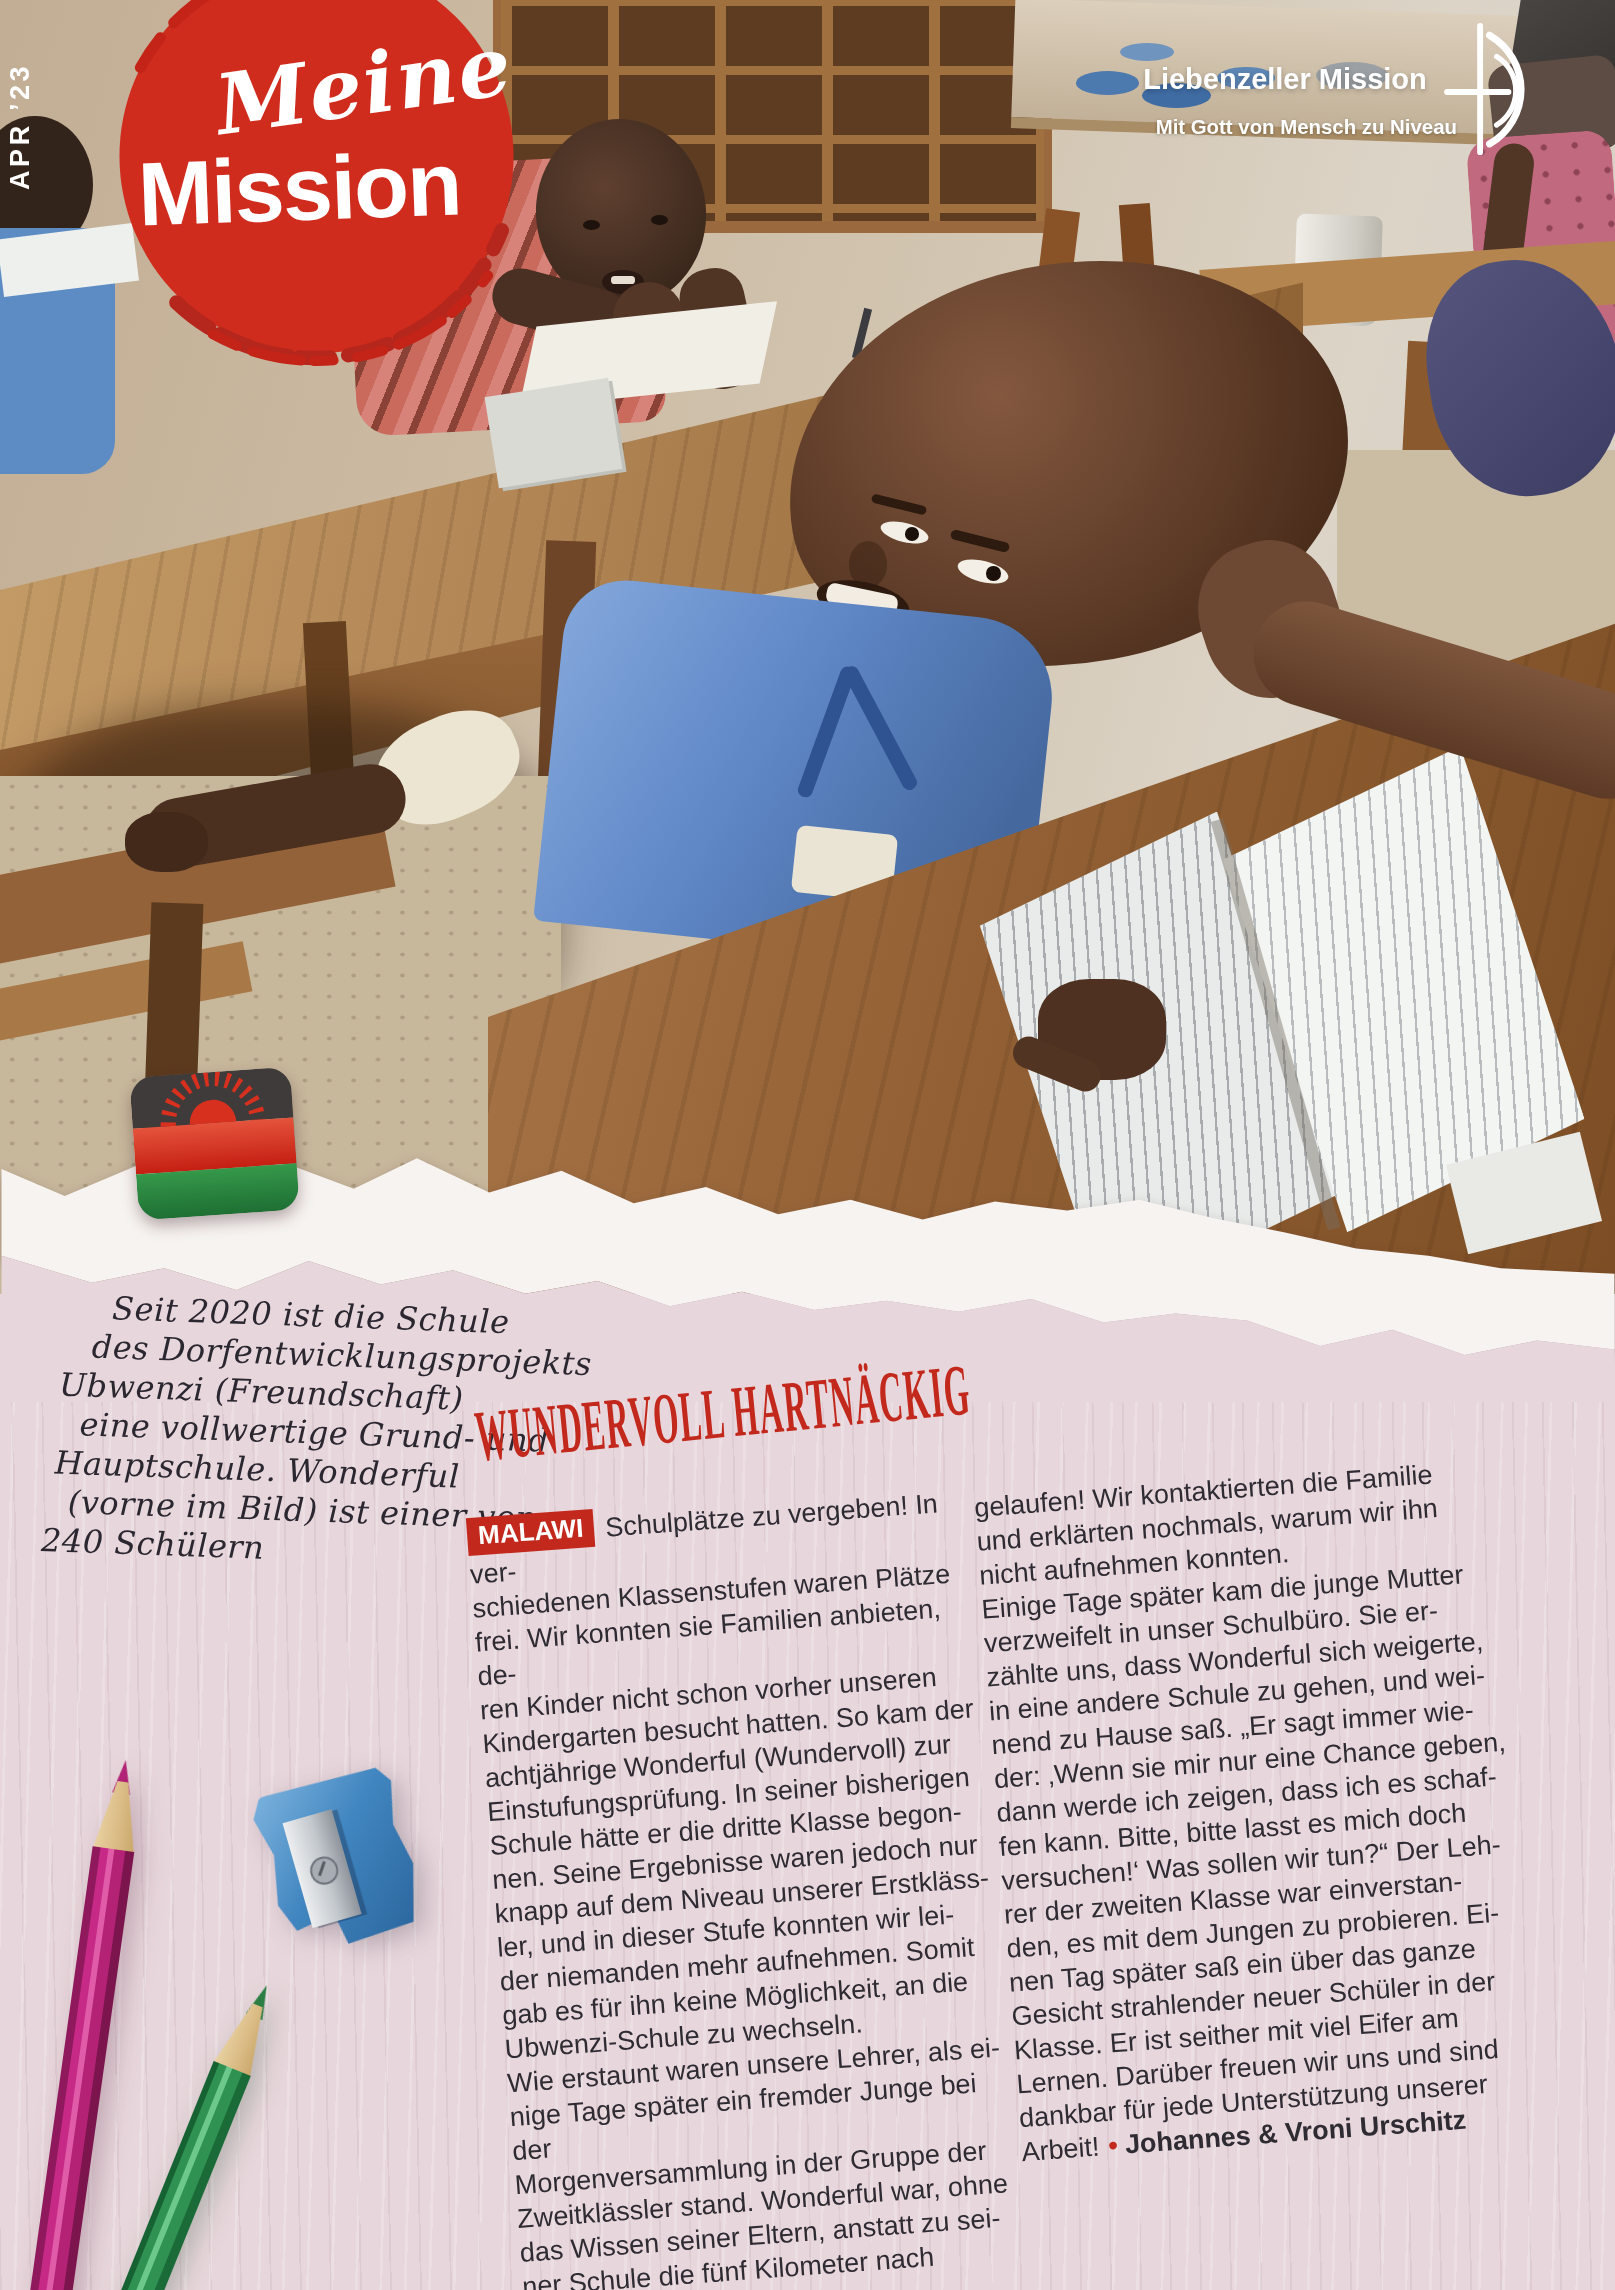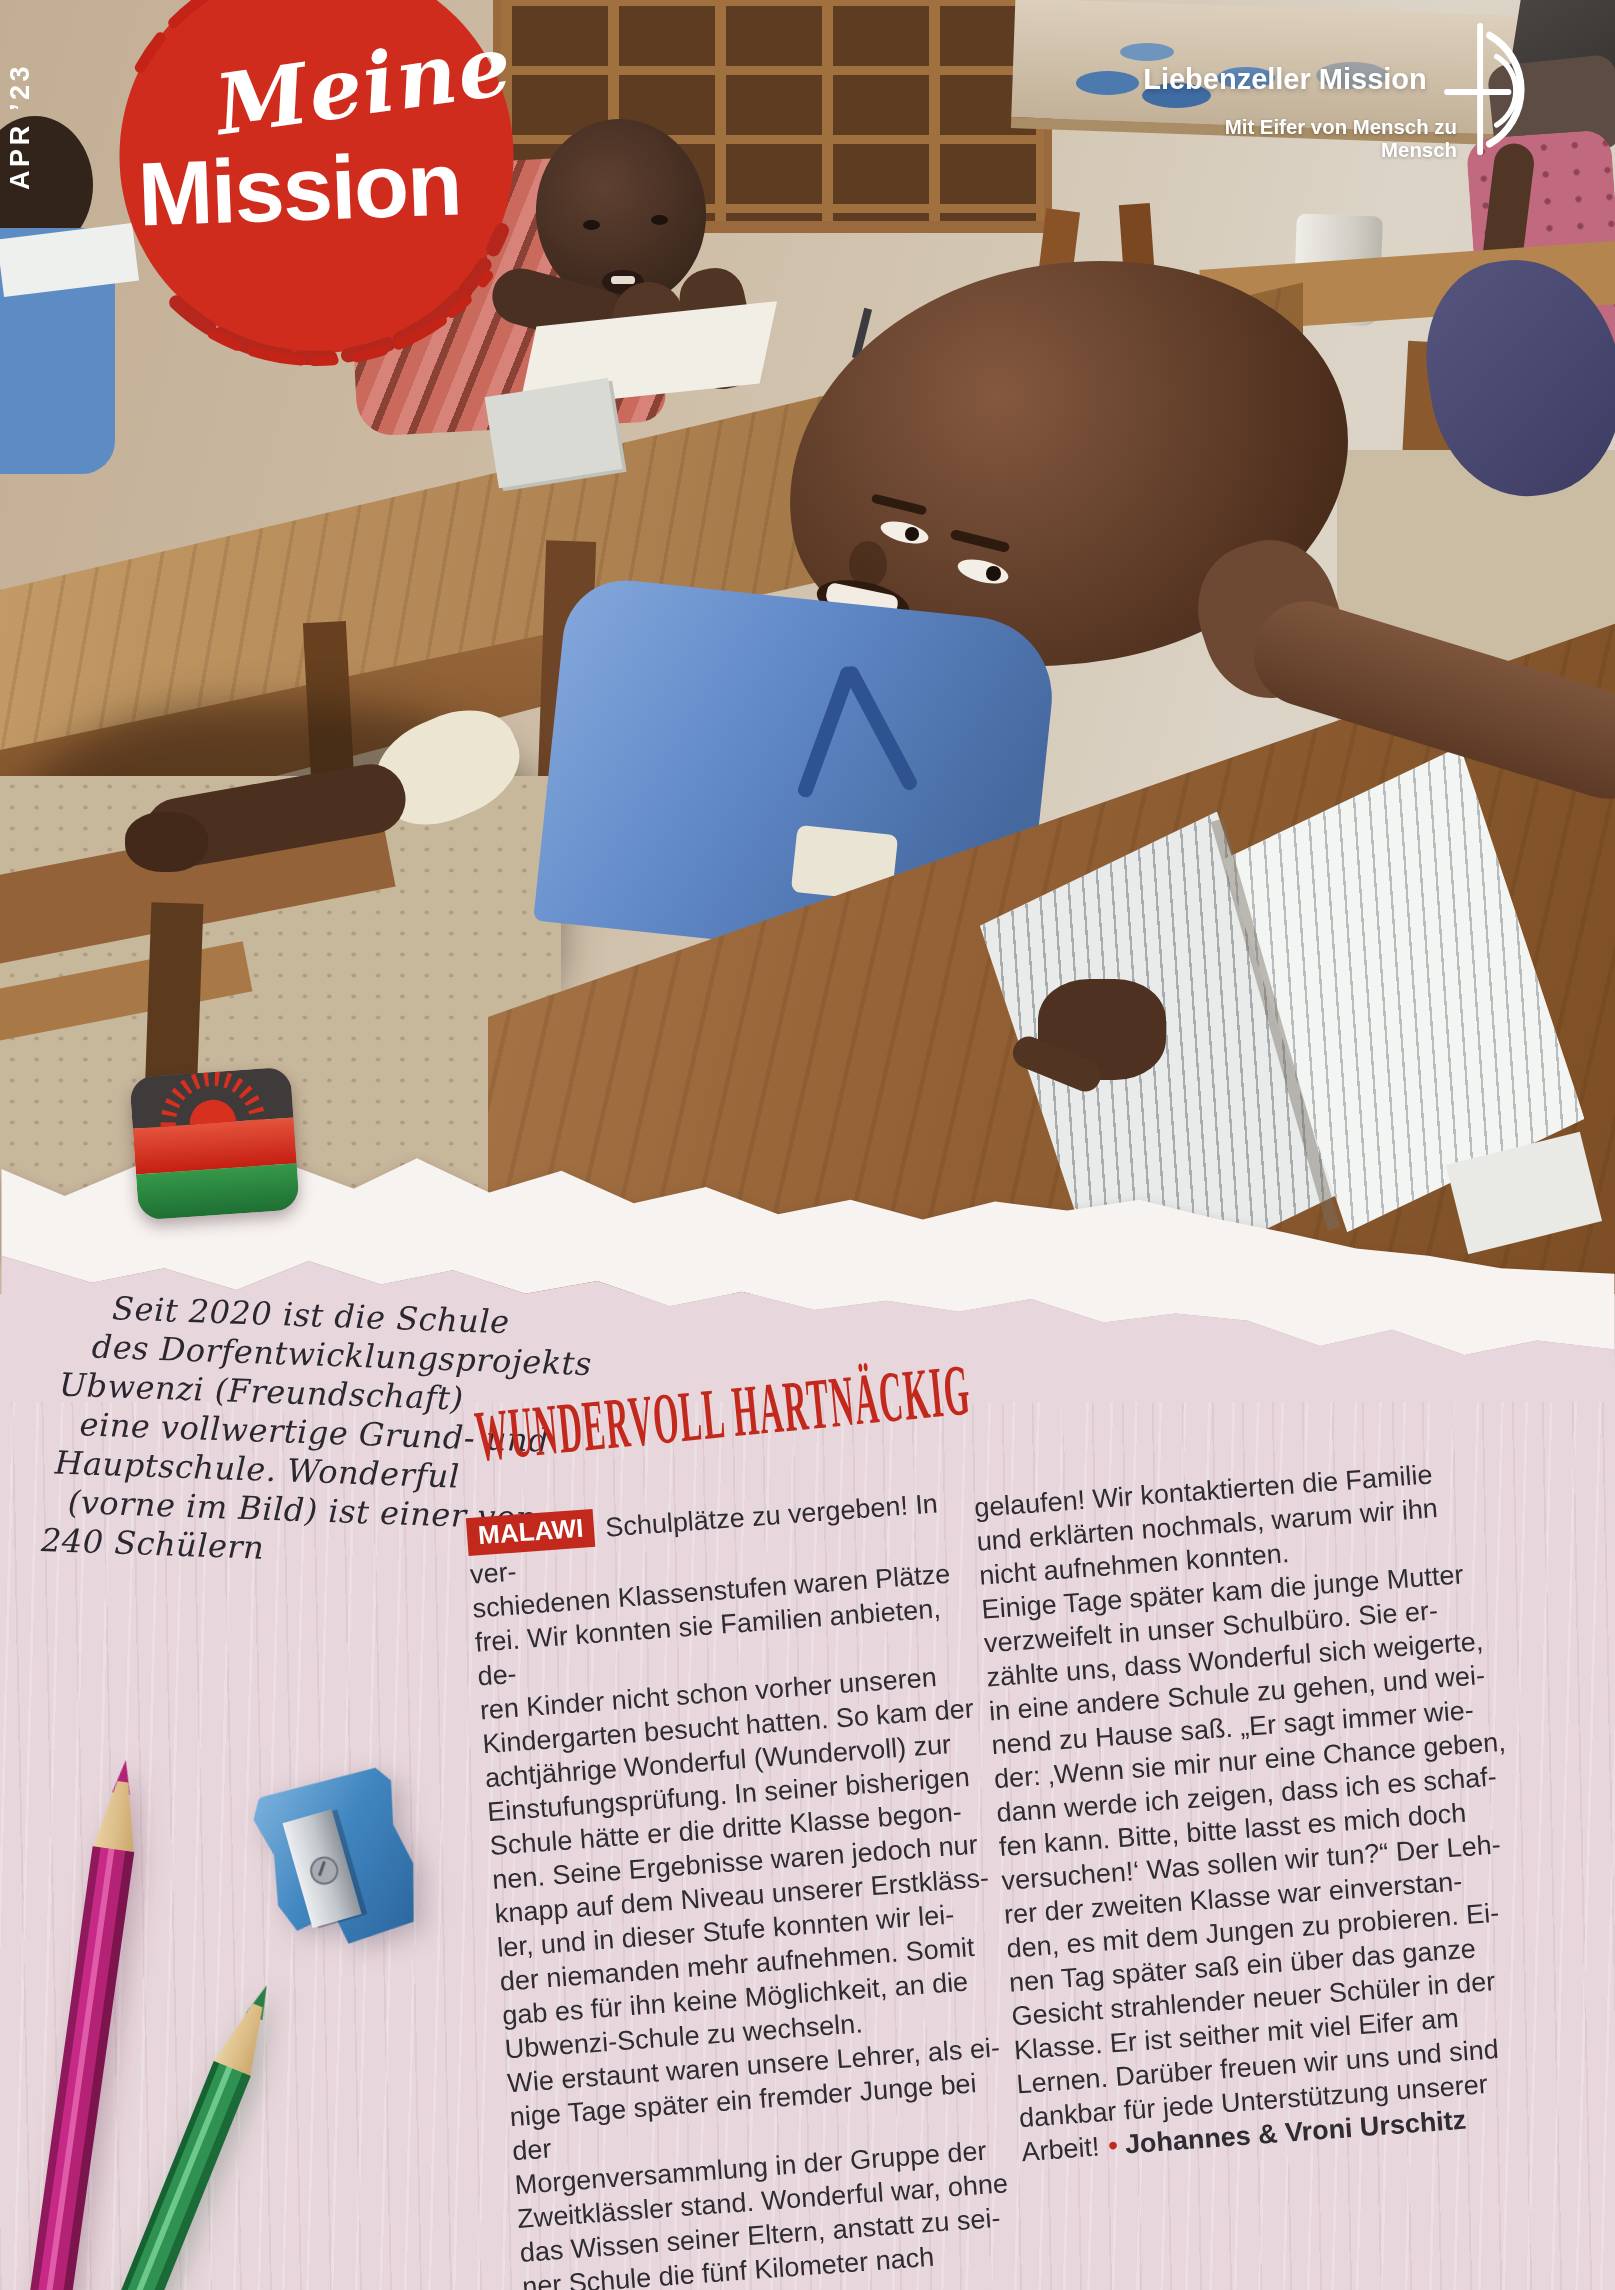--- a/index.html
+++ b/index.html
@@ -265,21 +265,21 @@
       <circle cx="265" cy="258" r="218" fill="#d02c1e"></circle>
       <path d="M110,420 A222,222 0 0 0 470,340" fill="none" stroke="#b5271c" stroke-width="16" stroke-dasharray="46 14 80 12 34 20" stroke-linecap="round"></path>
       <path d="M150,455 A238,238 0 0 0 455,390" fill="none" stroke="#c32417" stroke-width="11" stroke-dasharray="30 18 55 14 22 26" stroke-linecap="round"></path>
       <path d="M70,160 A226,226 0 0 1 195,55" fill="none" stroke="#c32417" stroke-width="12" stroke-dasharray="40 22 60 18" stroke-linecap="round"></path>
     </svg>
   </div>
   <div class="abs mh-script">Meine</div>
   <div class="abs mh-bold">Mission</div>
 
   <div class="abs pub-name">Liebenzeller Mission</div>
-  <div class="abs pub-tag">Mit Eifer von Mensch zu Mensch</div>
+  <div class="abs pub-tag">Mit Gott von Mensch zu Niveau</div>
   <svg class="abs pub-mark" viewBox="0 0 100 115">
     <g stroke="#ffffff" fill="none" stroke-linecap="round">
       <line x1="34" y1="4" x2="34" y2="111" stroke-width="5"></line>
       <line x1="6" y1="60" x2="58" y2="60" stroke-width="5"></line>
       <path d="M42,12 A53,53 0 0 1 42,104" stroke-width="6"></path>
       <path d="M48,30 A34,34 0 0 1 48,88" stroke-width="4.5"></path>
     </g>
   </svg>
 
   <div class="abs flag">

